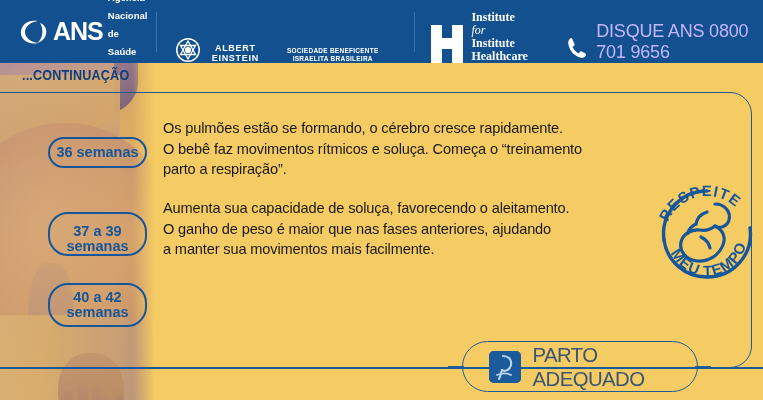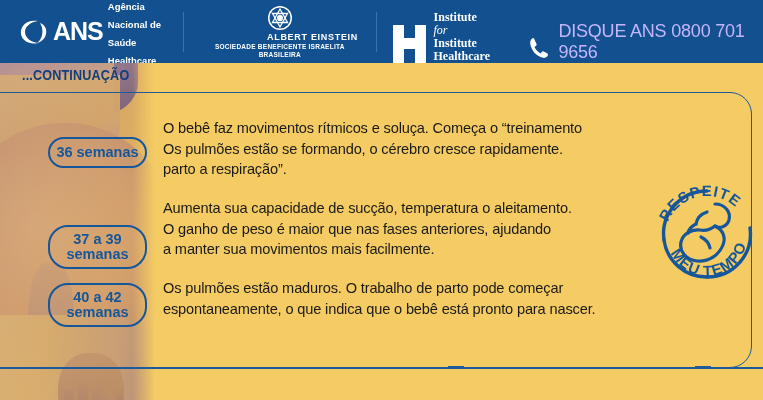--- a/index.html
+++ b/index.html
@@ -21,21 +21,21 @@
   .vdiv{width:1px;height:40px;background:#4a7db5;opacity:.75;}
 
   
   .ans{display:flex;align-items:center;padding-left:18px;gap:5px;}
   .ans-mark{width:30px;height:30px;position:relative;}
   .ans-word{color:#ffffff;font-weight:bold;font-size:25px;letter-spacing:-1px;
             font-family:"Liberation Sans", sans-serif;line-height:1;}
   .ans-sub{color:#ffffff;font-size:9.5px;font-weight:bold;line-height:11px;}
 
   
-  .einstein{flex-direction:column;justify-content:center;gap:1px;padding:0 18px;}
+  .einstein{justify-content:center;gap:1px;padding:0 18px;}
   .eins-mark{width:26px;height:26px;margin:0 auto;}
   .eins-t1{color:#ffffff;font-size:9px;font-weight:bold;letter-spacing:.7px;text-align:center;line-height:10px;}
   .eins-t2{color:#ffffff;font-size:6.5px;font-weight:bold;letter-spacing:.25px;text-align:center;line-height:8px;}
 
   
   .ihi{padding:0 16px;gap:8px;}
   .ihi-mark{width:34px;height:38px;position:relative;}
   .ihi-mark i{position:absolute;background:#ffffff;}
   .ihi-txt{color:#ffffff;font-size:12px;font-weight:bold;line-height:13px;
            font-family:"Liberation Serif", serif;}
@@ -105,21 +105,21 @@
 
   
   .badge{
     position:absolute;border:2.2px solid #16569a;border-radius:20px;
     color:#16569a;font-weight:bold;text-align:center;
     font-family:"Liberation Sans", sans-serif;
     display:flex;align-items:center;justify-content:center;line-height:15px;
     background:transparent;
   }
   #badge-0{left:48px;top:137px;width:95px;height:27px;font-size:14.5px;text-align:center;}
-  #badge-1{left:48px;top:225px;width:95px;height:40px;font-size:14.5px;}
+  #badge-1{left:48px;top:212px;width:95px;height:40px;font-size:14.5px;align-items:flex-end;}
   #badge-2{left:48px;top:283px;width:95px;height:40px;font-size:14.5px;}
   .badge span{display:block;}
 
   
   .para{
     position:absolute;left:163px;color:#1a1a1a;font-size:14.6px;line-height:20.5px;
     font-family:"Liberation Sans", sans-serif;width:510px;letter-spacing:-.15px;
   }
   #para-0{top:118px;}
   #para-1{top:198px;}
@@ -242,32 +242,28 @@
     </div>
   </div>
   <div class="badge" id="badge-2">
     <div>
       <span>40 a 42</span>
       <span>semanas</span>
     </div>
   </div>
 
   <div class="para" id="para-0">
+    <div>Os pulmões estão se formando, o cérebro cresce rapidamente.</div>
     <div>O bebê faz movimentos rítmicos e soluça. Começa o “treinamento</div>
-    <div>Os pulmões estão se formando, o cérebro cresce rapidamente.</div>
     <div>parto a respiração”.</div>
   </div>
   <div class="para" id="para-1">
-    <div>Aumenta sua capacidade de sucção, temperatura o aleitamento.</div>
+    <div>Aumenta sua capacidade de soluça, favorecendo o aleitamento.</div>
     <div>O ganho de peso é maior que nas fases anteriores, ajudando</div>
     <div>a manter sua movimentos mais facilmente.</div>
-  </div>
-  <div class="para" id="para-2">
-    <div>Os pulmões estão maduros. O trabalho de parto pode começar</div>
-    <div>espontaneamente, o que indica que o bebê está pronto para nascer.</div>
   </div>
 
   <div class="seal">
     <svg width="104" height="104" viewBox="0 0 104 104">
       <defs>
         <path id="arcTop" d="M 10 56 A 42 42 0 0 1 94 56" fill="none"></path>
         <path id="arcBot" d="M 12 54 A 40 40 0 0 0 92 54" fill="none"></path>
       </defs>
       <path d="M 9 58 A 43 43 0 0 1 52 9" fill="none" stroke="#16569a" stroke-width="3.4" stroke-linecap="round"></path>
       <path d="M 95 46 A 43 43 0 0 1 52 95" fill="none" stroke="#16569a" stroke-width="3.4" stroke-linecap="round"></path>
@@ -285,15 +281,26 @@
       </text>
       <text font-family="'Liberation Sans', sans-serif" font-size="15" font-weight="bold" fill="#16569a" letter-spacing="1">
         <textPath href="#arcBot" startOffset="14%">MEU TEMPO</textPath>
       </text>
     </svg>
   </div>
 
   <div class="pa-wrap">
     <div class="pa-line l"></div>
     <div class="pa-line r"></div>
+    <div class="pa-box">
+      <span class="pa-mark">
+        <svg width="32" height="32" viewBox="0 0 32 32">
+          <rect width="32" height="32" rx="5" fill="#1b5b9c"></rect>
+          <path d="M14 5 C20 5 23 9 22 14 C21 19 16 21 13 19" fill="none" stroke="#bcd4ea" stroke-width="2.1" stroke-linecap="round"></path>
+          <path d="M13 19 C12 23 11 26 10 28" fill="none" stroke="#bcd4ea" stroke-width="2.1" stroke-linecap="round"></path>
+          <path d="M8 24 C13 22 18 22 22 24" fill="none" stroke="#bcd4ea" stroke-width="1.8" stroke-linecap="round"></path>
+        </svg>
+      </span>
+      <span class="pa-text">PARTO ADEQUADO</span>
+    </div>
   </div>
 
 </div>
 
 </body></html>

